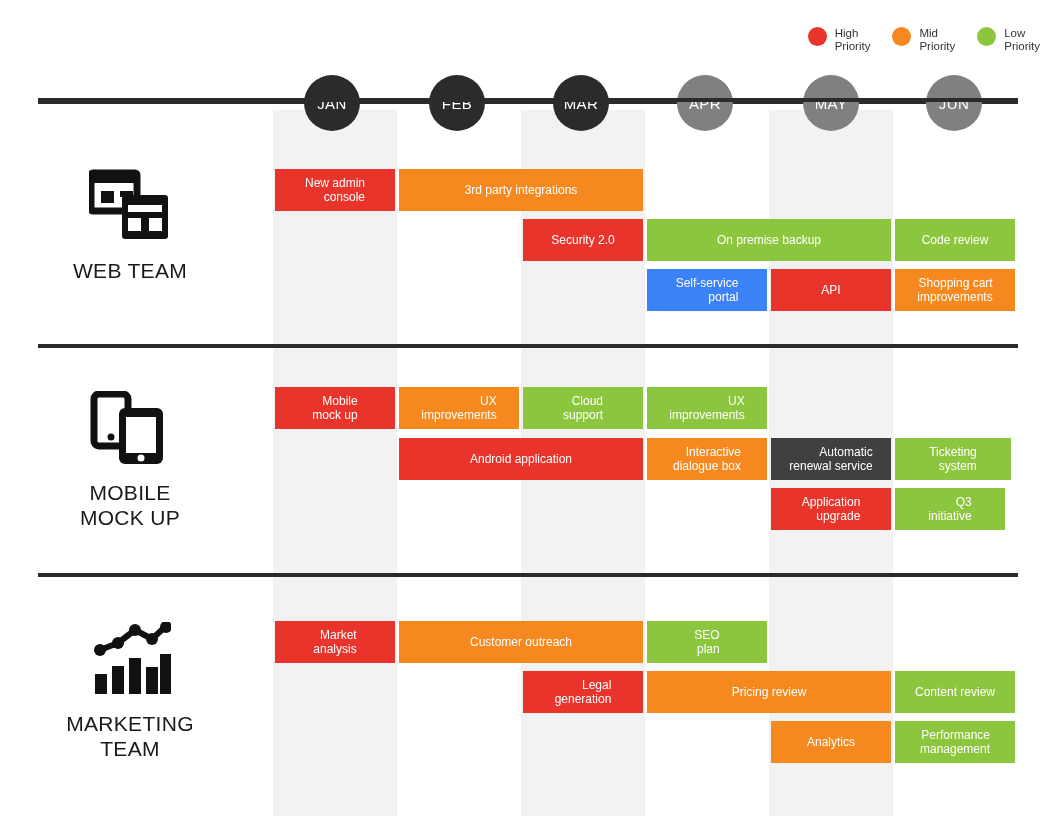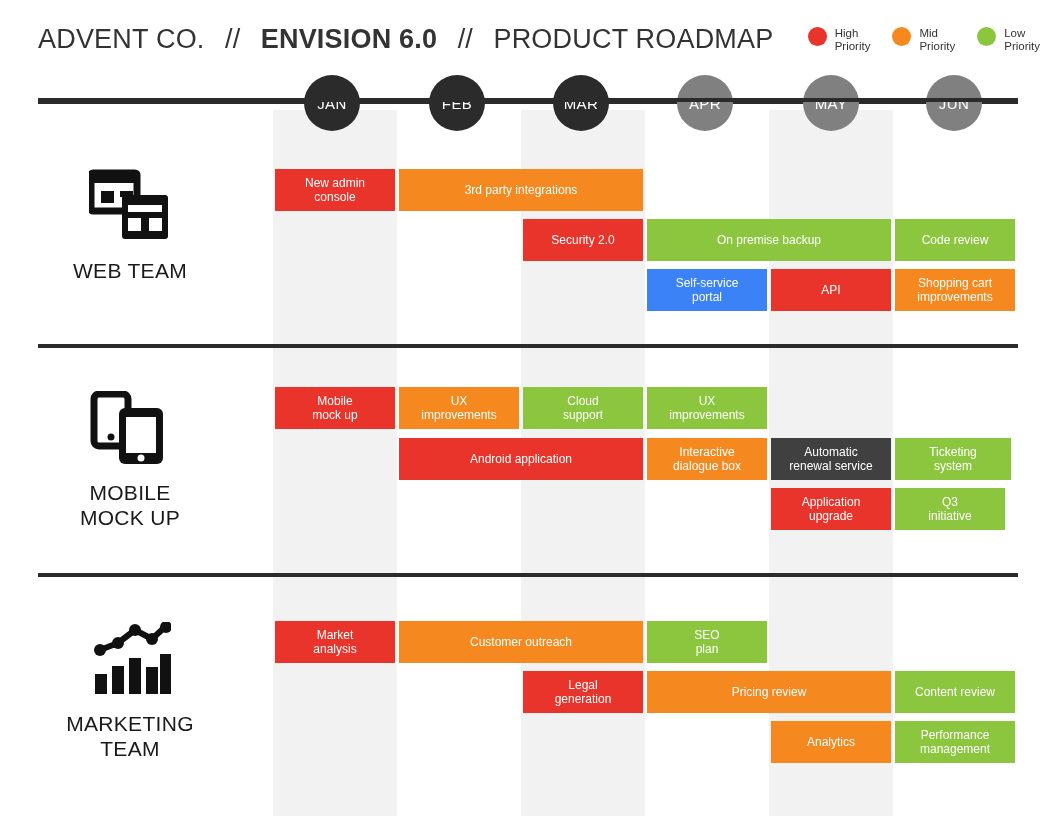--- a/index.html
+++ b/index.html
@@ -118,40 +118,39 @@
     margin-top: 6px;
   }
 
   
   .bar {
     position: absolute;
     height: 42px;
     display: flex;
     align-items: center;
     justify-content: center;
-    text-align: center;
+    text-align: right;
     color: #ffffff;
     font-size: 12px;
     line-height: 14px;
     white-space: pre-line;
     box-sizing: border-box;
     padding: 0 4px;
   }
 </style>
 </head>
 <body>
 
 <div id="bands">
     <div class="band" style="left: 273px; width: 124px; background: rgb(242, 242, 242);"></div>
     <div class="band" style="left: 521px; width: 124px; background: rgb(242, 242, 242);"></div>
     <div class="band" style="left: 769px; width: 124px; background: rgb(242, 242, 242);"></div>
   </div>
 
 <div id="header">
-  <div id="title"><span class="seg">ADVENT CO.</span>&nbsp;&nbsp;<span class="sep">//</span>&nbsp;&nbsp;<span class="strong">ENVISION 6.0</span>&nbsp;&nbsp;<span class="sep">//</span>&nbsp;&nbsp;<span class="seg">PRODUCT ROADMAP</span>&nbsp;&nbsp;</div>
   <div id="legend">
       <div class="legend-item">
         <span class="legend-dot" style="background: rgb(232, 52, 42);"></span>
         <span class="legend-text">High
 Priority</span>
       </div>
       <div class="legend-item">
         <span class="legend-dot" style="background: rgb(245, 137, 31);"></span>
         <span class="legend-text">Mid
 Priority</span>

